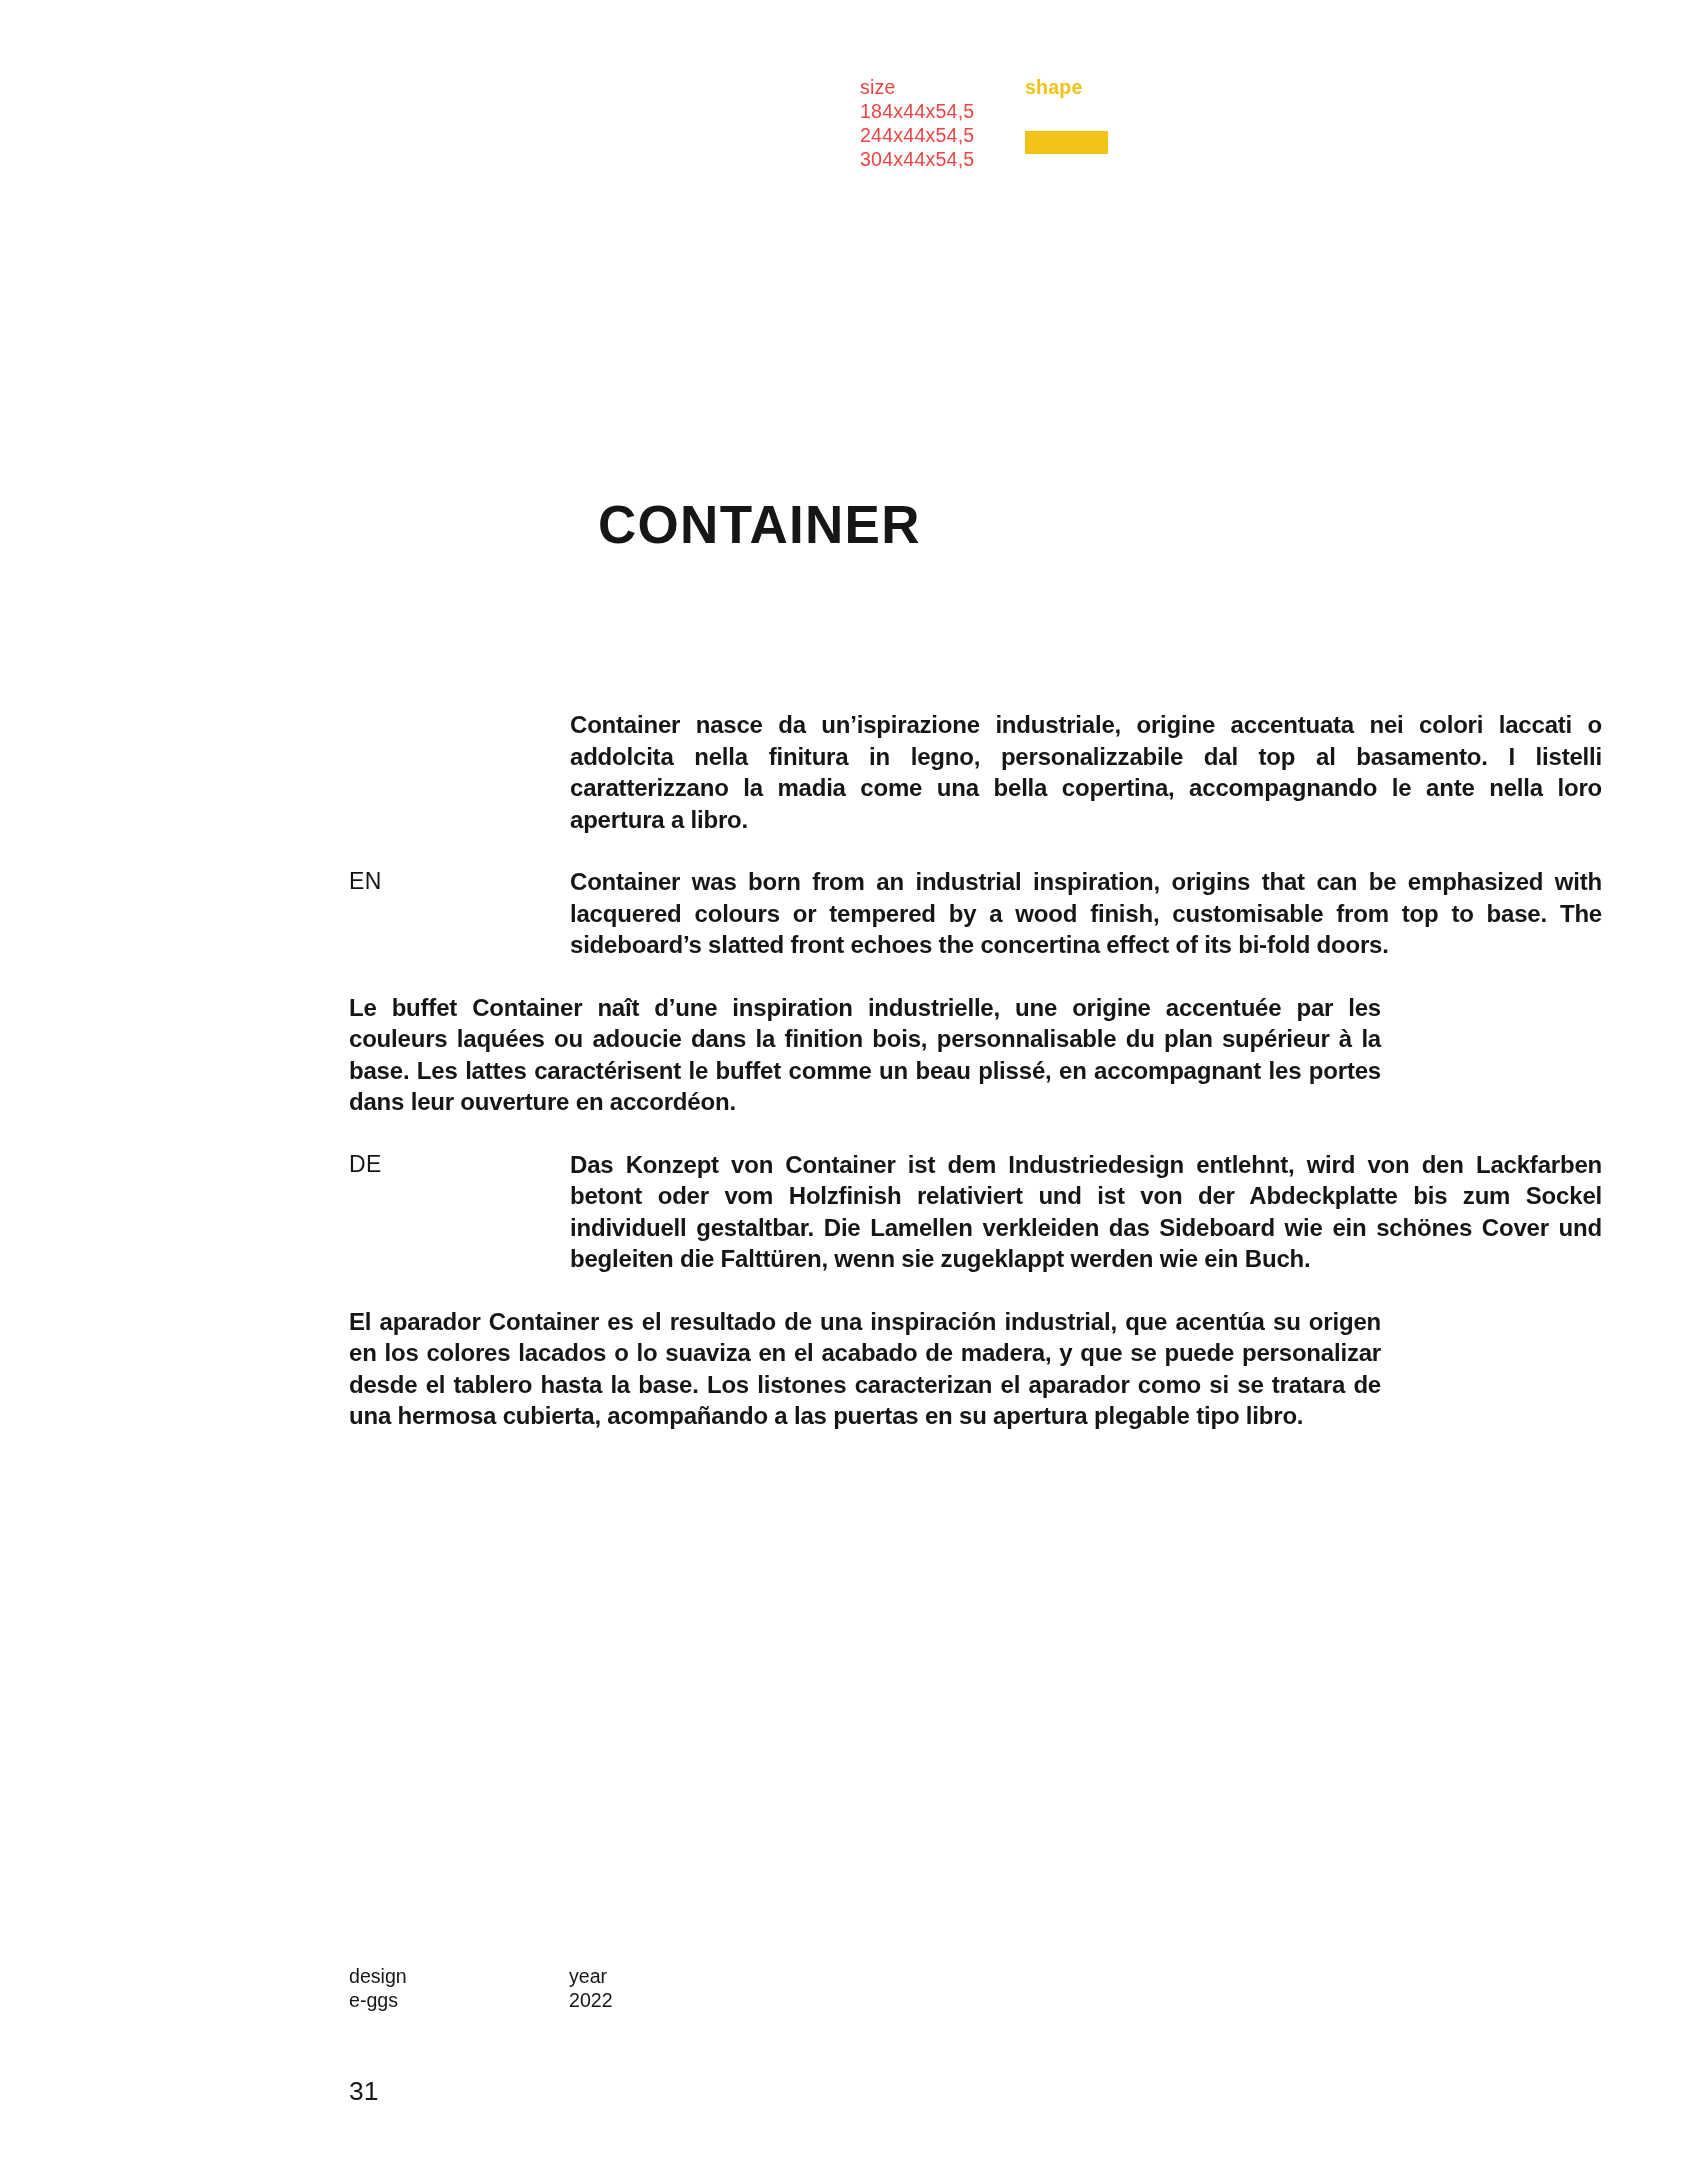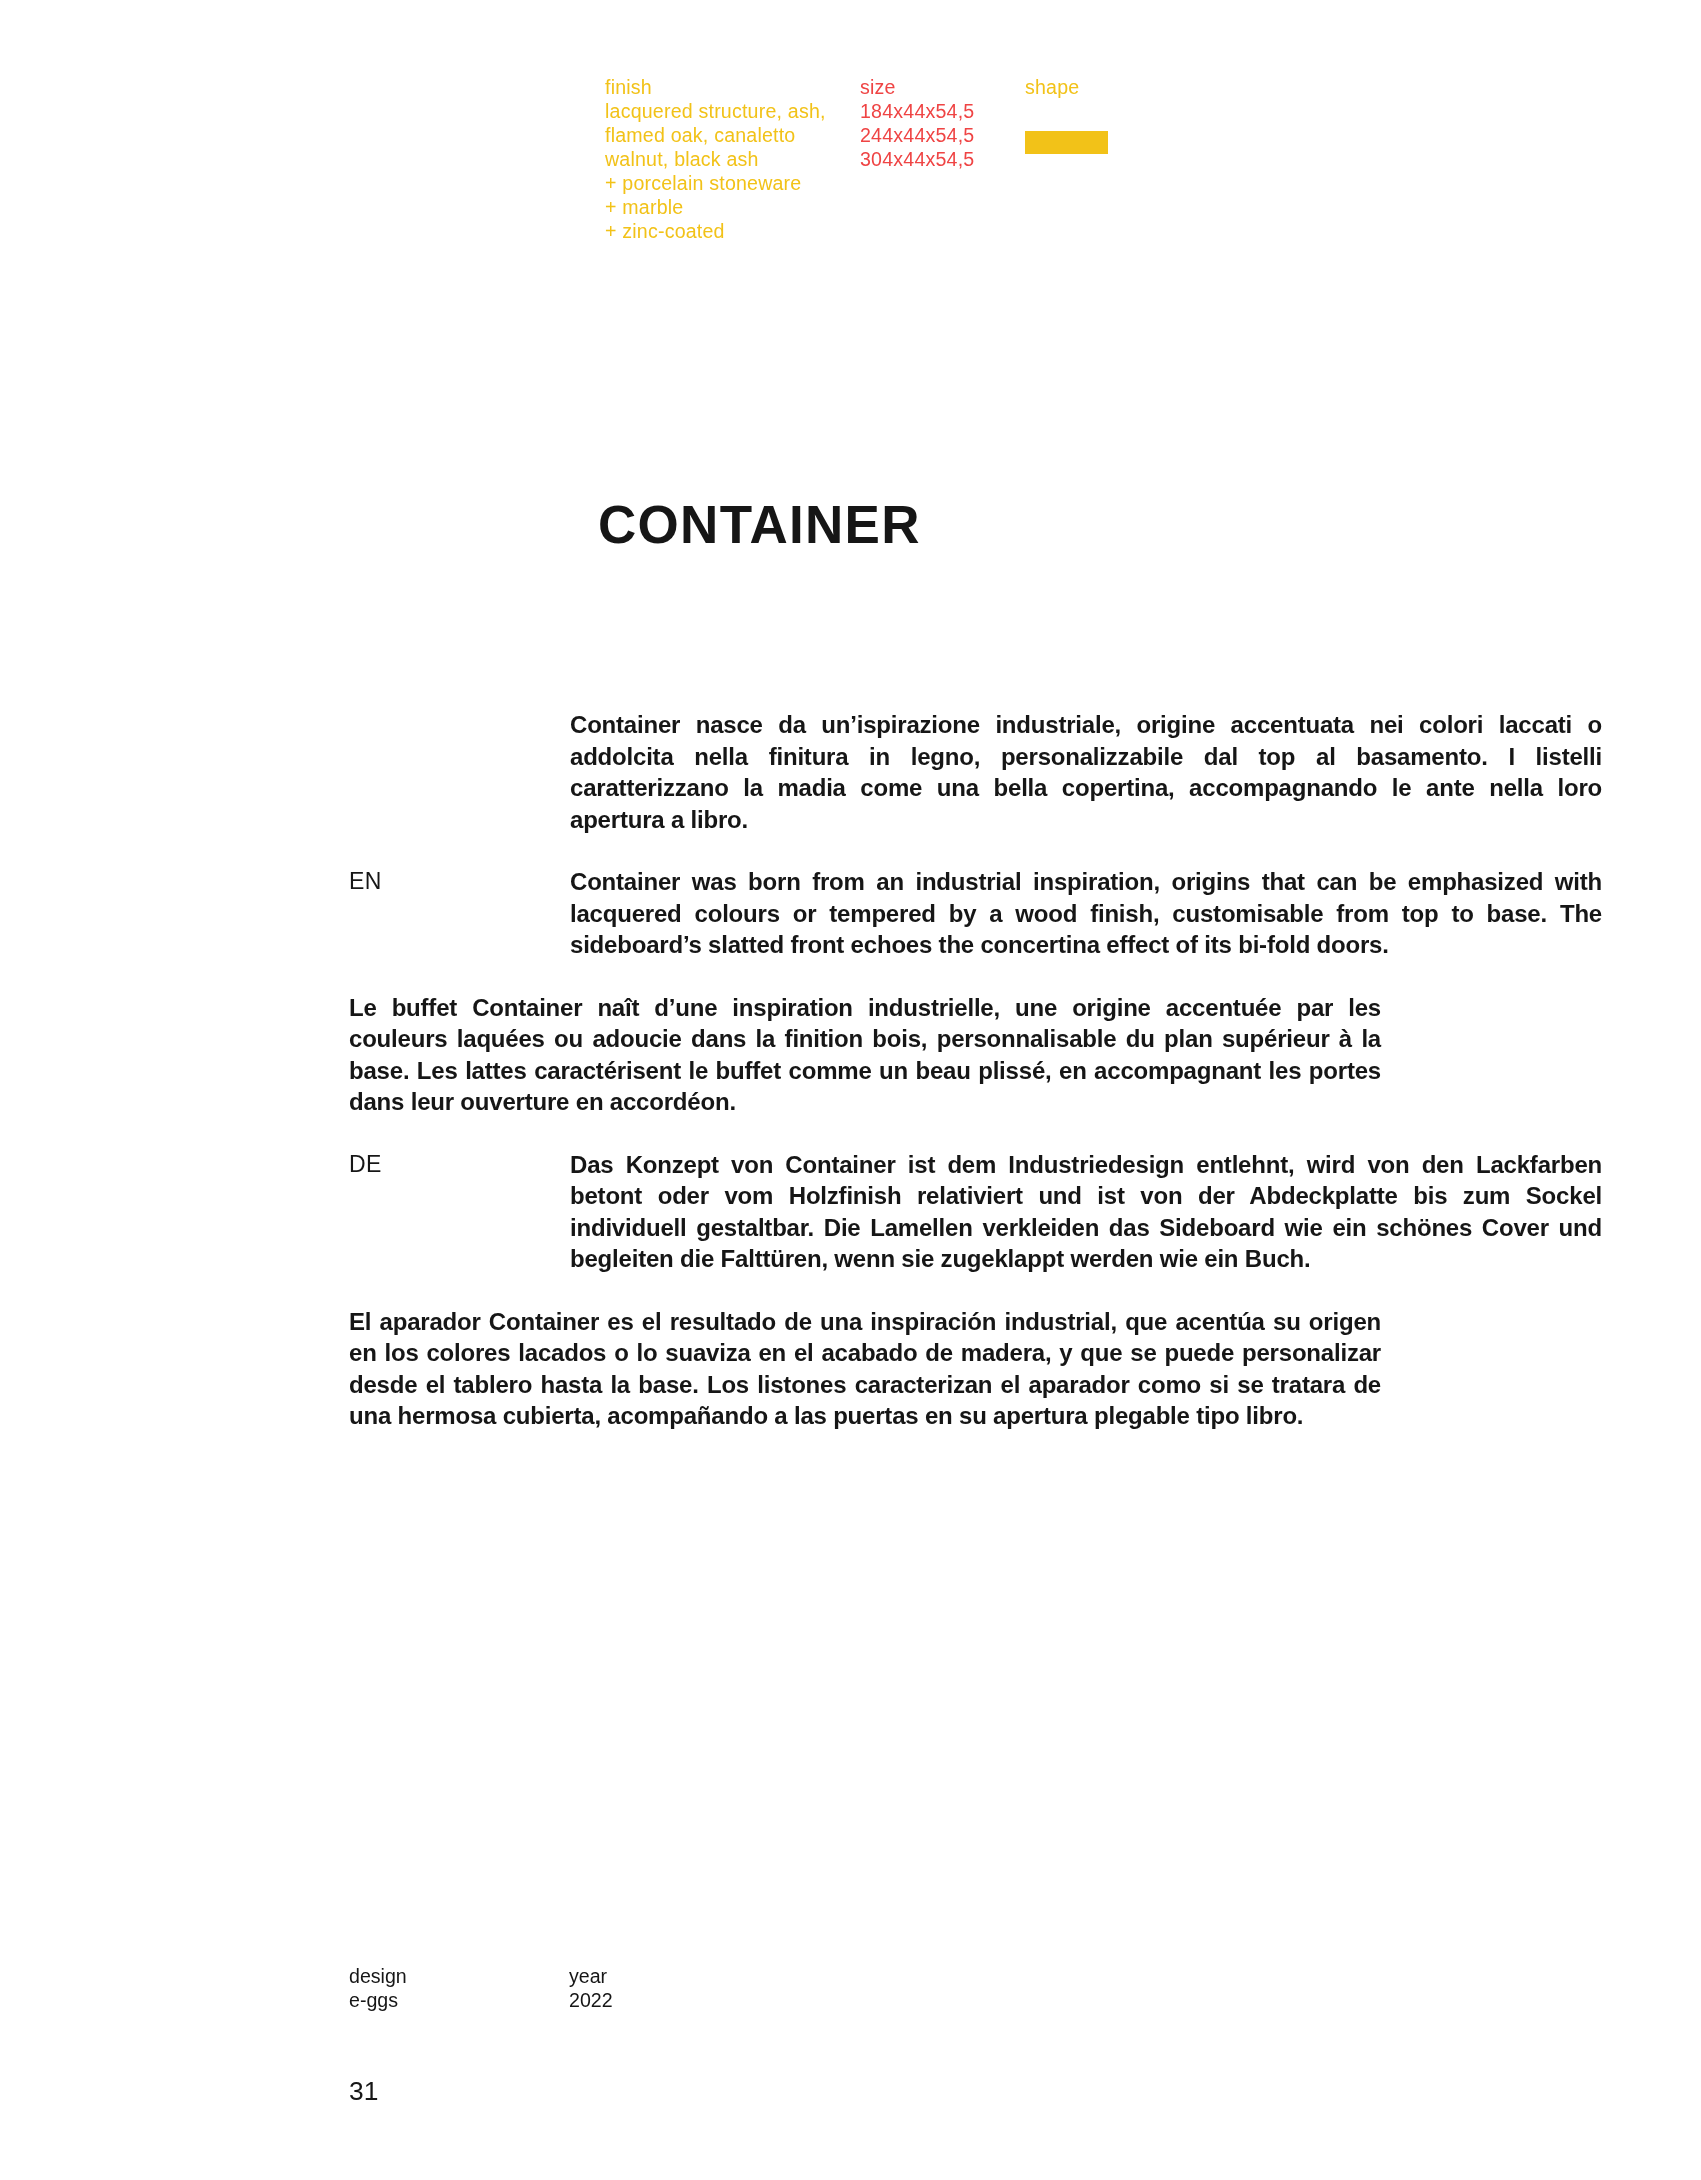--- a/index.html
+++ b/index.html
@@ -82,38 +82,29 @@
     top:2077px;
     font-size:26.4px;
     line-height:29px;
   }
 </style>
 </head>
 <body>
 
 <div class="page">
 
-  <div class="spec-col accent" id="finish-col" style="color: rgb(242, 194, 24);">
-    <div>finish</div>
-    <div>lacquered structure, ash,</div>
-    <div>flamed oak, canaletto</div>
-    <div>walnut, black ash</div>
-    <div>+ porcelain stoneware</div>
-    <div>+ marble</div>
-    <div>+ zinc-coated</div>
-  </div>
 
   <div class="spec-col accent" id="size-col" style="color: #ef4444;">
     <div>size</div>
     <div>184x44x54,5</div>
     <div>244x44x54,5</div>
     <div>304x44x54,5</div>
   </div>
 
-  <div class="spec-col accent" id="shape-col" style="color: rgb(242, 194, 24);">
+  <div class="spec-col accent" id="shape-col" style="color: rgb(242, 194, 24); font-weight: bold;">
     <div>shape</div>
     <div class="swatch accent-bg" style="background: rgb(242, 194, 24);"></div>
   </div>
 
   <div class="title">CONTAINER</div>
 
   <div class="desc-wrap">
 
     <div class="desc-row">
       <div class="desc-label"></div>

